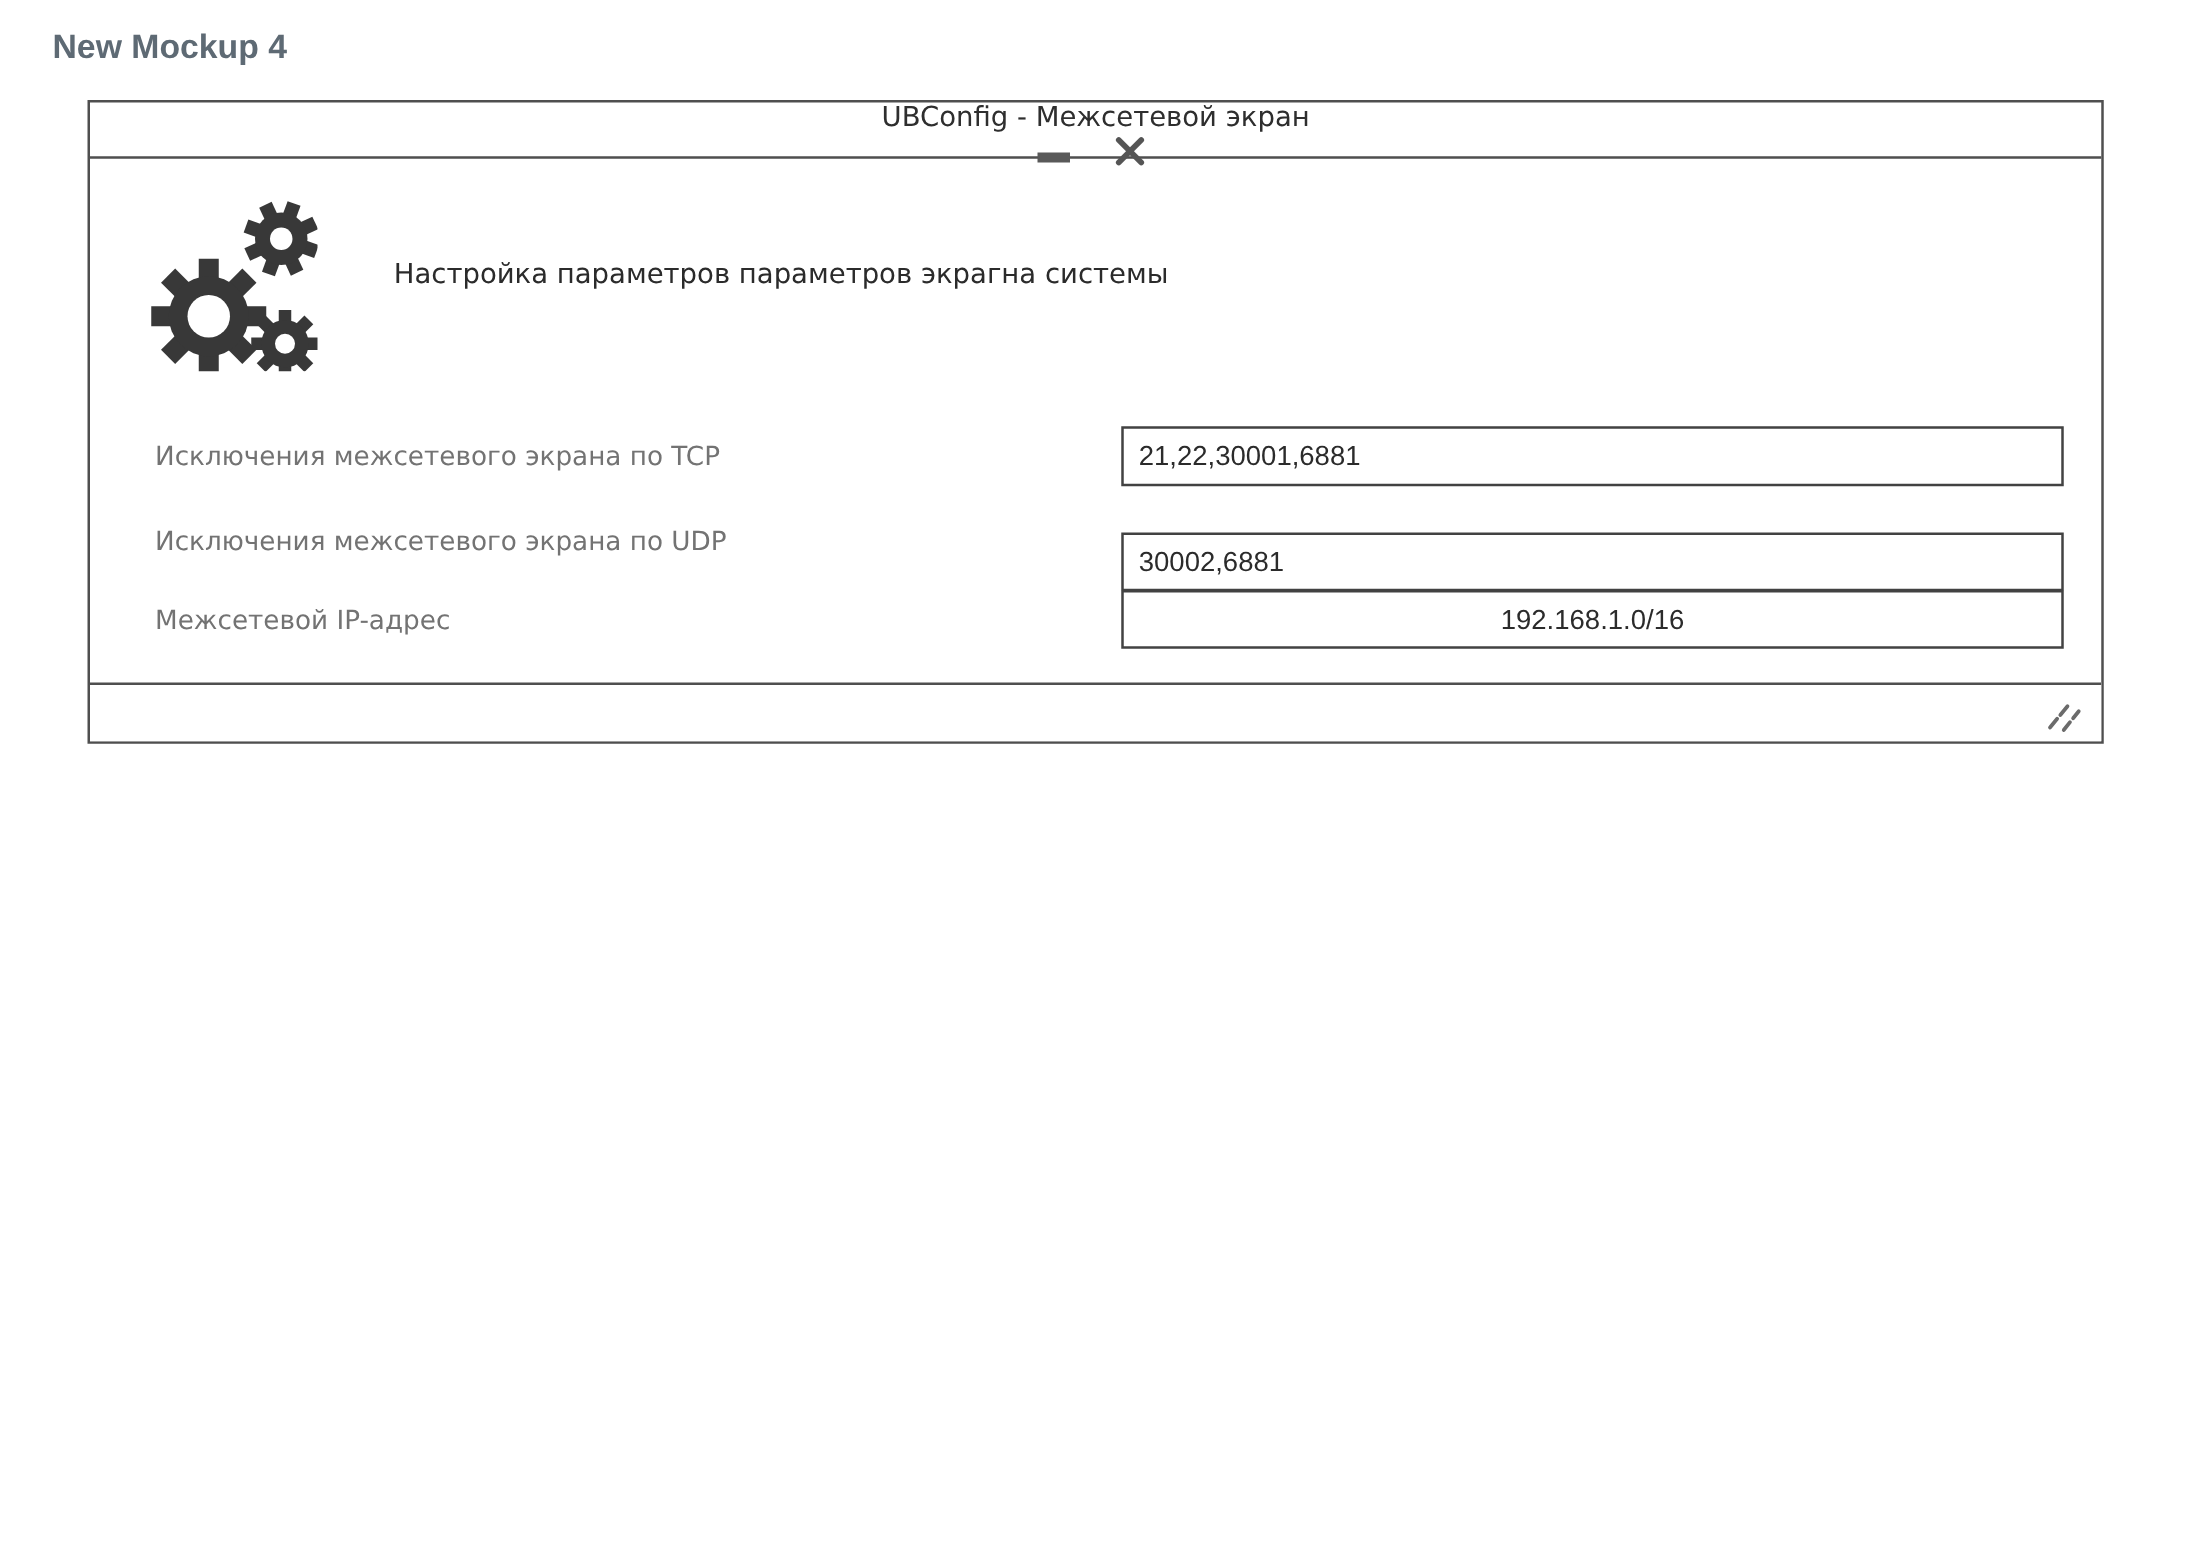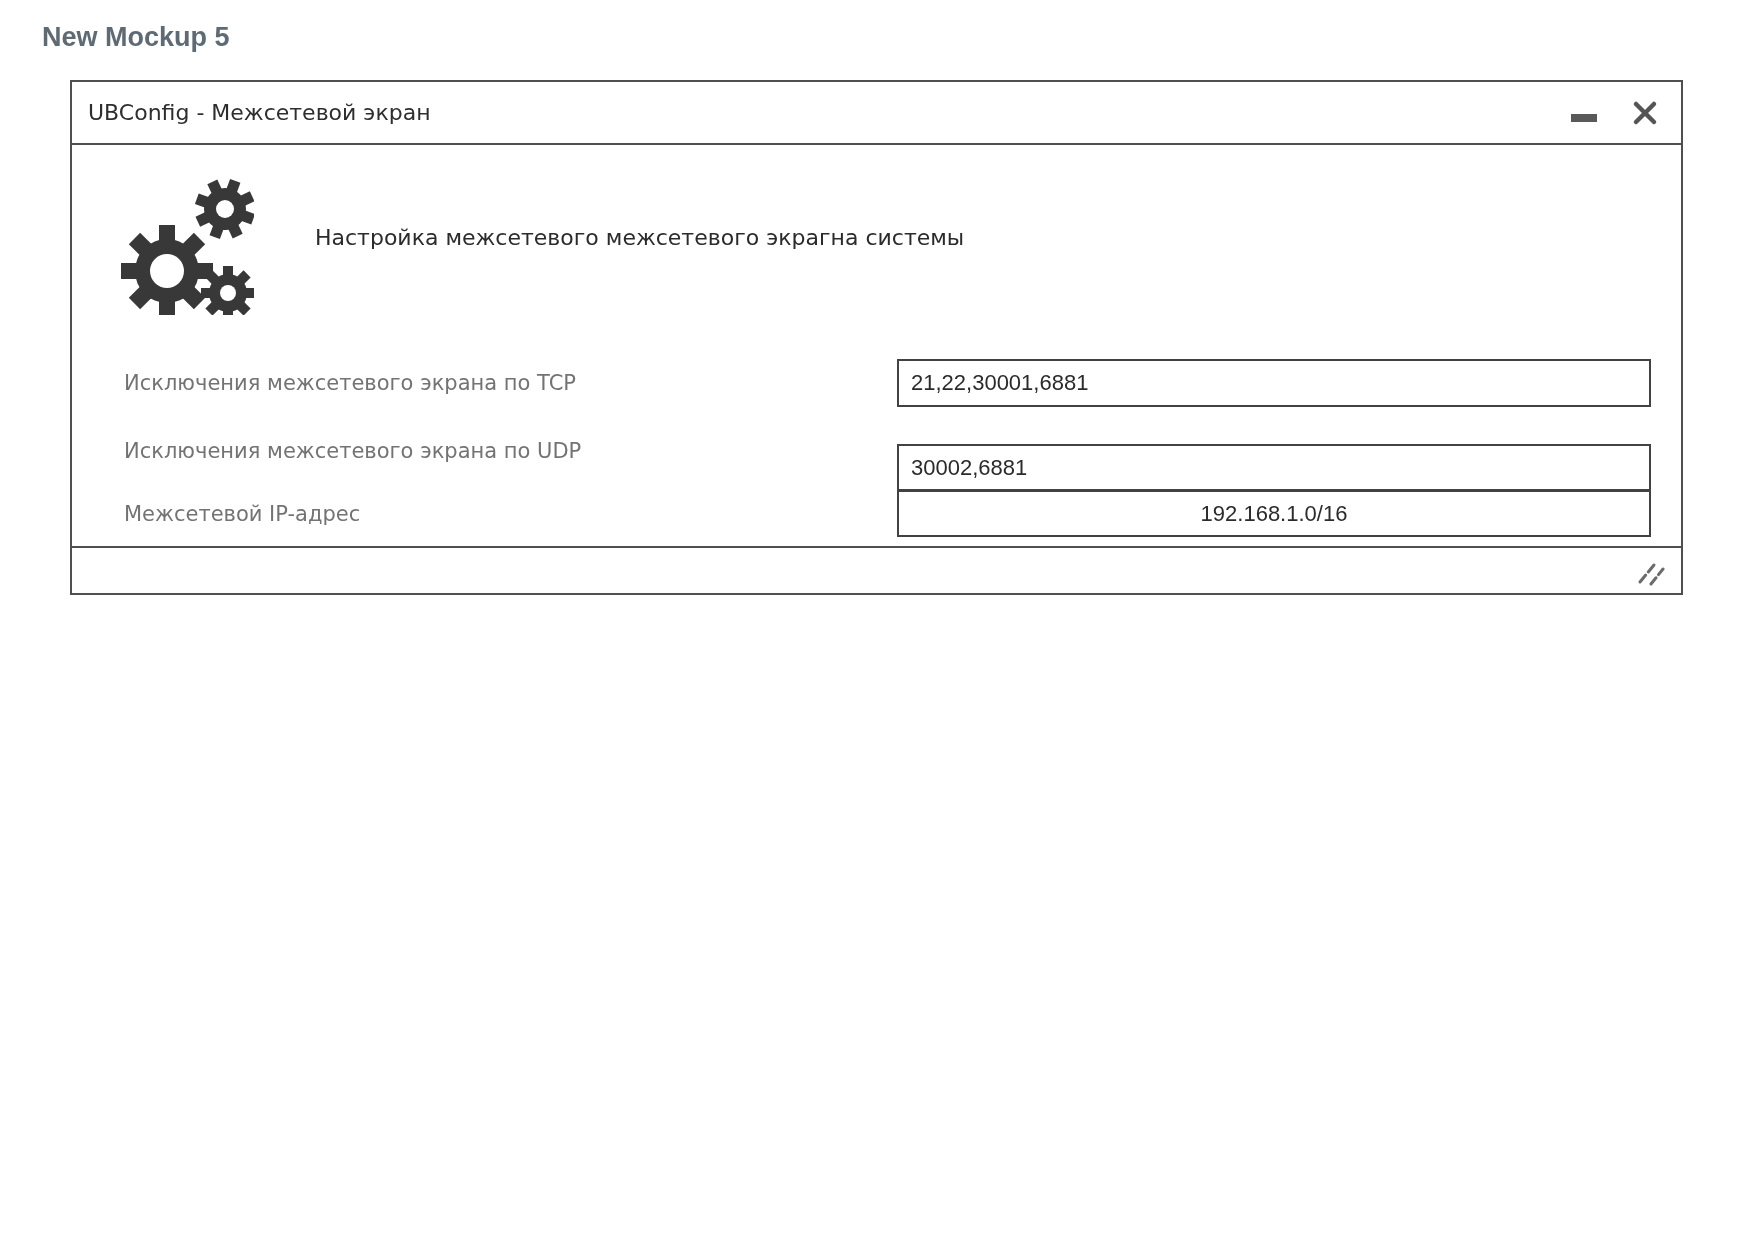--- a/index.html
+++ b/index.html
@@ -29,25 +29,26 @@
     left: 70px;
     top: 80px;
     width: 1613px;
     height: 515px;
     background: #ffffff;
     border: 2px solid #4f4f4f;
   }
 
   .title-bar {
     position: relative;
-    height: 63px;
+    height: 45px;
     border-bottom: 2px solid #4f4f4f;
     display: flex;
     align-items: center;
     padding: 0 16px;
+    flex-direction: column;
   }
   .title-bar-text {
     font-size: 22px;
     color: #2e2e2e;
     flex: 1 1 auto;
     white-space: nowrap;
   }
   .win-controls {
     display: flex;
     align-items: center;
@@ -134,21 +135,21 @@
     width: 30px;
     height: 26px;
     cursor: nwse-resize;
   }
 </style>
 </head>
 <body>
 
 <div class="canvas">
 
-  <div class="page-title">New Mockup 5</div>
+  <div class="page-title">New Mockup 4</div>
 
   <div class="mock-window">
 
     <div class="title-bar">
       <span class="title-bar-text">UBConfig - Межсетевой экран</span>
       <span class="win-controls">
         <span class="min-btn"></span>
         <svg class="close-btn" viewBox="0 0 28 28">
           <line x1="5" y1="5" x2="23" y2="23" stroke="#555555" stroke-width="4.5" stroke-linecap="round"></line>
           <line x1="23" y1="5" x2="5" y2="23" stroke="#555555" stroke-width="4.5" stroke-linecap="round"></line>
@@ -201,21 +202,21 @@
               <rect x="-5" y="-27" width="10" height="13" transform="rotate(225)"></rect>
               <rect x="-5" y="-27" width="10" height="13" transform="rotate(270)"></rect>
               <rect x="-5" y="-27" width="10" height="13" transform="rotate(315)"></rect>
             </g>
             <circle r="19"></circle>
             <circle r="8" fill="#ffffff"></circle>
           </g>
         </g>
       </svg>
 
-      <div class="description">Настройка межсетевого межсетевого экрагна системы</div>
+      <div class="description">Настройка параметров параметров экрагна системы</div>
 
       <div class="field-row row-1">
         <span class="field-label">Исключения межсетевого экрана по TCP</span>
         <input class="field-input" type="text" value="21,22,30001,6881" style="">
       </div>
 
       <div class="field-row row-2">
         <span class="field-label">Исключения межсетевого экрана по UDP</span>
         <input class="field-input" type="text" value="30002,6881" style="">
       </div>

